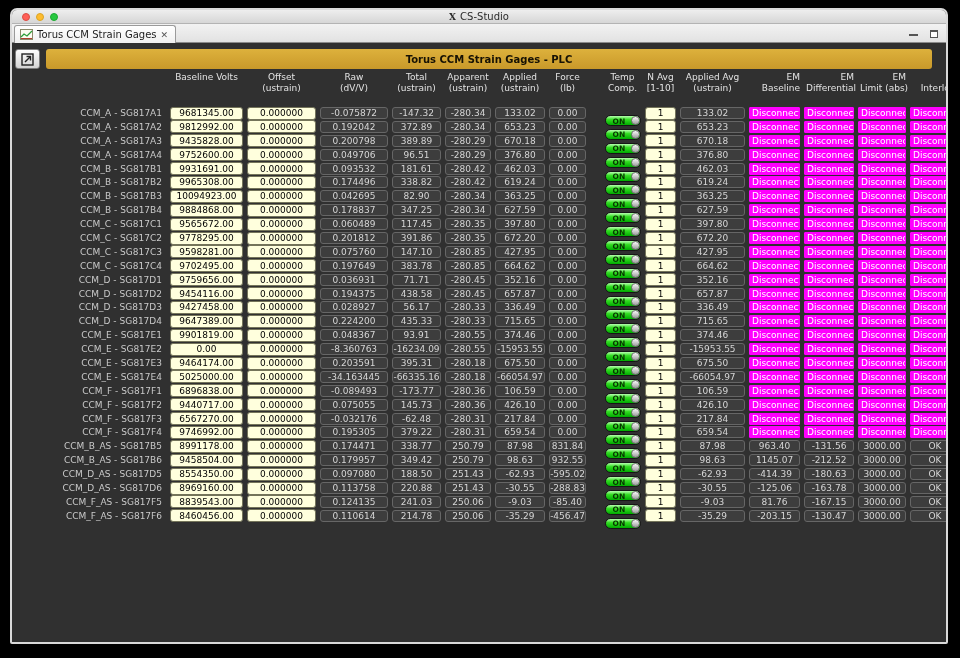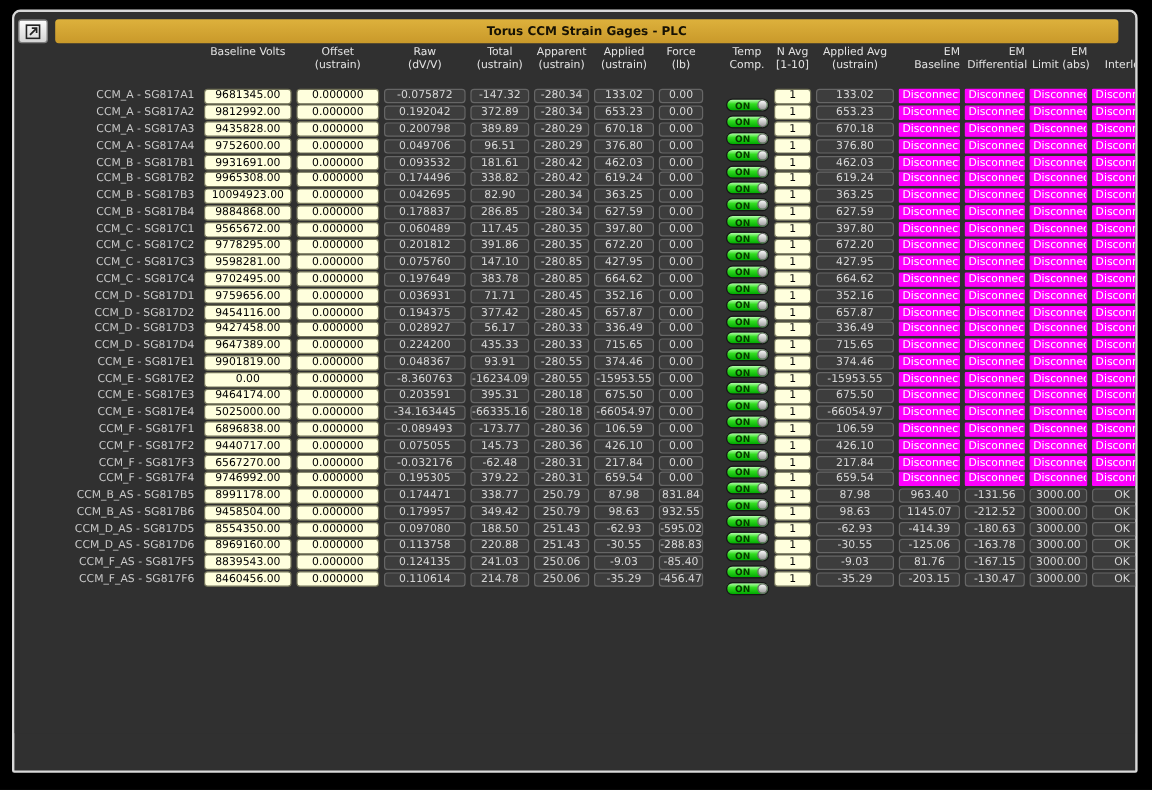--- a/index.html
+++ b/index.html
@@ -64,21 +64,44 @@
             border:1px solid #161616; }
   .toggle-label { position:absolute; left:7px; top:-0.5px; font-size:7.5px; font-weight:bold; color:#073800; line-height:11px; }
   .toggle-knob { position:absolute; right:0px; top:0px; width:9px; height:9px; border-radius:50%;
                  background:linear-gradient(#fafafa,#9c9c9c); border:1px solid #6e6e6e; }
 </style>
 </head>
 <body>
 
 <div class="window">
 
-
+  <div class="titlebar">
+    <div class="lights">
+      <div class="light red"></div>
+      <div class="light yellow"></div>
+      <div class="light green"></div>
+    </div>
+    <div class="os-title"><span class="x11">X</span><span>CS-Studio</span></div>
+  </div>
+
+  <div class="tabbar">
+    <div class="tab">
+      <svg width="13" height="11" viewBox="0 0 13 11">
+        <rect x="0.5" y="0.5" width="12" height="10" fill="#fdfdf2" stroke="#8a8a6a"></rect>
+        <polyline points="1,8 4,5 7,7 12,2" fill="none" stroke="#2e9e3a" stroke-width="1.3"></polyline>
+        <polyline points="1,9.5 12,9.5" fill="none" stroke="#b04030" stroke-width="1"></polyline>
+      </svg>
+      <span class="tab-label">Torus CCM Strain Gages</span>
+      <span class="tab-close">✕</span>
+    </div>
+    <div class="win-btns">
+      <div class="win-min"></div>
+      <div class="win-max"></div>
+    </div>
+  </div>
 
   <div class="content">
     <div class="open-btn">
       <svg width="13" height="13" viewBox="0 0 13 13">
         <rect x="1" y="1" width="11" height="11" fill="none" stroke="#222" stroke-width="1.4"></rect>
         <line x1="4" y1="9" x2="9" y2="4" stroke="#222" stroke-width="1.4"></line>
         <polyline points="5.5,3.5 9.5,3.5 9.5,7.5" fill="none" stroke="#222" stroke-width="1.4"></polyline>
       </svg>
     </div>
     <div class="gold-bar">
@@ -305,21 +328,21 @@
           <div class="field disc">Disconnected</div>
           <div class="field disc">Disconnected</div>
           <div class="field disc">Disconnected</div>
           <div class="field disc">Disconnected</div>
         </div>
         <div class="grid-row">
           <div class="label">CCM_B - SG817B4</div>
           <input class="field input" type="text" value="9884868.00" style="">
           <input class="field input" type="text" value="0.000000" style="">
           <div class="field ro">0.178837</div>
-          <div class="field ro">286.85</div>
+          <div class="field ro">347.25</div>
           <div class="field ro">-280.34</div>
           <div class="field ro">627.59</div>
           <div class="field ro">0.00</div>
           <div></div>
           <div class="tcell">
             <div class="toggle">
               <span class="toggle-label">ON</span>
               <span class="toggle-knob"></span>
             </div>
           </div>
@@ -443,21 +466,21 @@
           <div class="field disc">Disconnected</div>
           <div class="field disc">Disconnected</div>
           <div class="field disc">Disconnected</div>
           <div class="field disc">Disconnected</div>
         </div>
         <div class="grid-row">
           <div class="label">CCM_D - SG817D2</div>
           <input class="field input" type="text" value="9454116.00" style="">
           <input class="field input" type="text" value="0.000000" style="">
           <div class="field ro">0.194375</div>
-          <div class="field ro">377.42</div>
+          <div class="field ro">438.58</div>
           <div class="field ro">-280.45</div>
           <div class="field ro">657.87</div>
           <div class="field ro">0.00</div>
           <div></div>
           <div class="tcell">
             <div class="toggle">
               <span class="toggle-label">ON</span>
               <span class="toggle-knob"></span>
             </div>
           </div>

